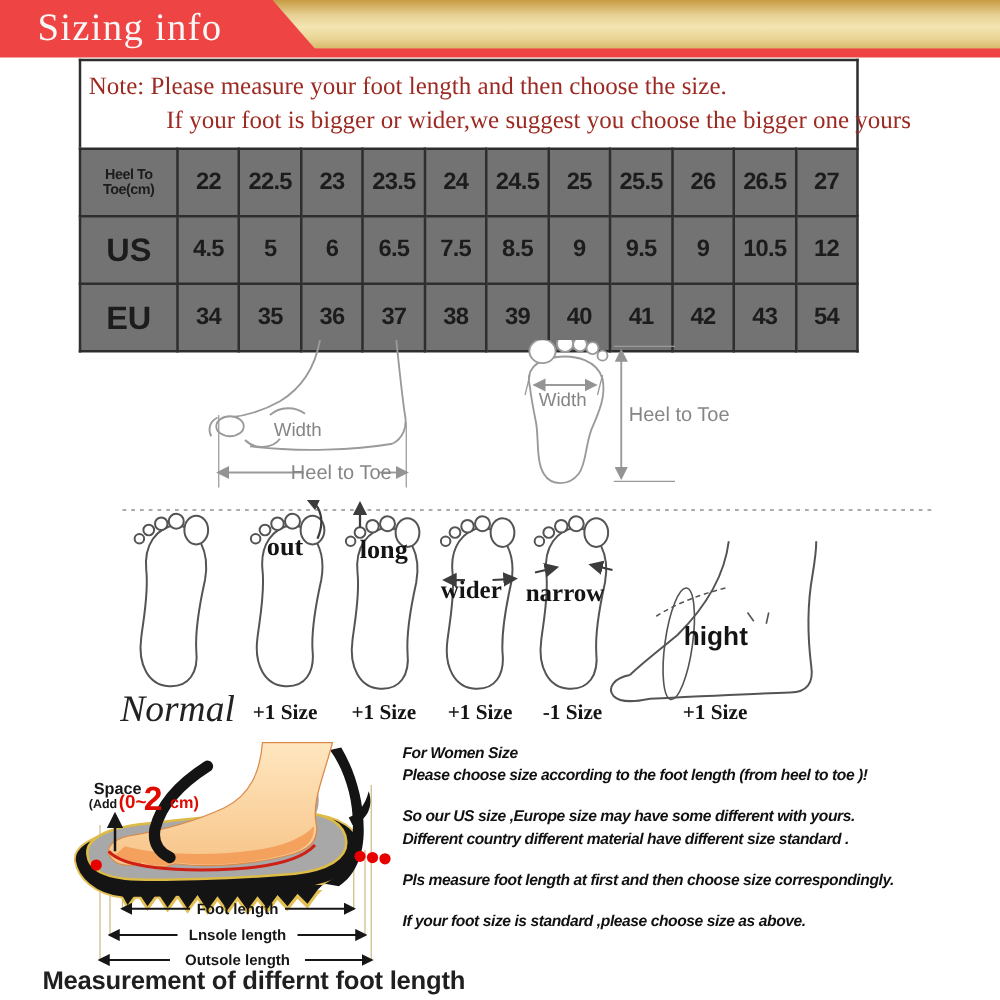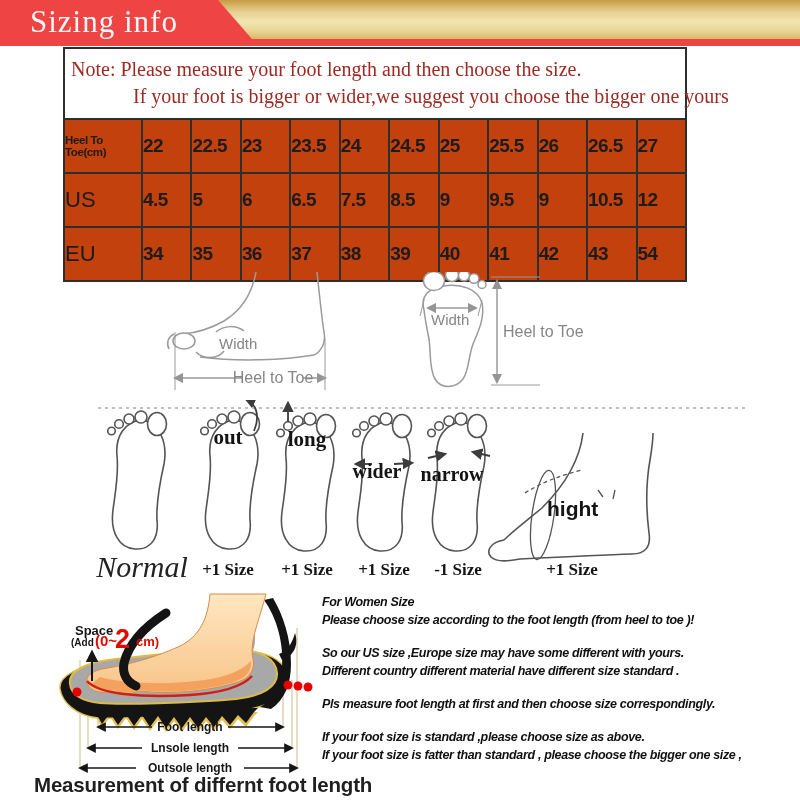--- a/index.html
+++ b/index.html
@@ -15,24 +15,24 @@
          font-family:"Liberation Serif",serif;font-size:31px;letter-spacing:1px;}
 
   
   .sizing-box{position:absolute;left:63px;top:47px;width:624px;}
   .note{box-sizing:border-box;width:624px;height:71px;border:2px solid #2e2e2e;border-bottom:none;
         padding:7px 0 12px 6px;font-family:"Liberation Serif",serif;font-size:20px;line-height:27px;
         color:#9d2a22;}
   .note .l2{white-space:nowrap;padding-left:62px;}
   table.size-table{border-collapse:collapse;table-layout:fixed;width:624px;}
   table.size-table th,table.size-table td{border:2px solid #2e2e2e;height:52px;padding:0;
-        text-align:left;vertical-align:middle;color:#1c1c1c;background:#c2410c;}
+        text-align:center;vertical-align:middle;color:#1c1c1c;background:#737373;}
   col.c0{width:78px;}
   .lab-small{font-size:11.5px;font-weight:700;letter-spacing:-0.4px;}
-  .lab-big{font-size:22px;font-weight:400;}
+  .lab-big{font-size:26px;font-weight:700;}
   td.val{font-size:19px;font-weight:700;letter-spacing:-0.6px;}
 
   
   .svgabs{position:absolute;left:0;}
   .gray-label{font-family:"Liberation Sans",sans-serif;fill:#868686;}
   .foot-label{font-family:"Liberation Serif",serif;font-weight:700;fill:#141414;}
   .size-label{font-family:"Liberation Serif",serif;font-weight:700;font-size:17px;fill:#141414;}
   .normal-label{font-family:"Liberation Serif",serif;font-style:italic;font-size:30px;fill:#222;}
   .hight-label{font-family:"Liberation Sans",sans-serif;font-weight:700;font-size:21px;fill:#141414;}
   .shoe-label{font-family:"Liberation Sans",sans-serif;font-weight:700;fill:#161616;}
@@ -291,18 +291,17 @@
   <div class="advice">
     <div class="advice-line">For Women Size</div>
     <div class="advice-line">Please choose size according to the foot length (from heel to toe )!</div>
     <div class="advice-line"></div>
     <div class="advice-line">So our US size ,Europe size may have some different with yours.</div>
     <div class="advice-line">Different country different material have different size standard .</div>
     <div class="advice-line"></div>
     <div class="advice-line">Pls measure foot length at first and then choose size correspondingly.</div>
     <div class="advice-line"></div>
     <div class="advice-line">If your foot size is standard ,please choose size as above.</div>
-    <div class="advice-line">If your foot size is fatter than standard , please choose the bigger one size ,</div>
   </div>
 
   <div class="caption">Measurement of differnt foot length</div>
 
 </div>
 
 </body></html>

